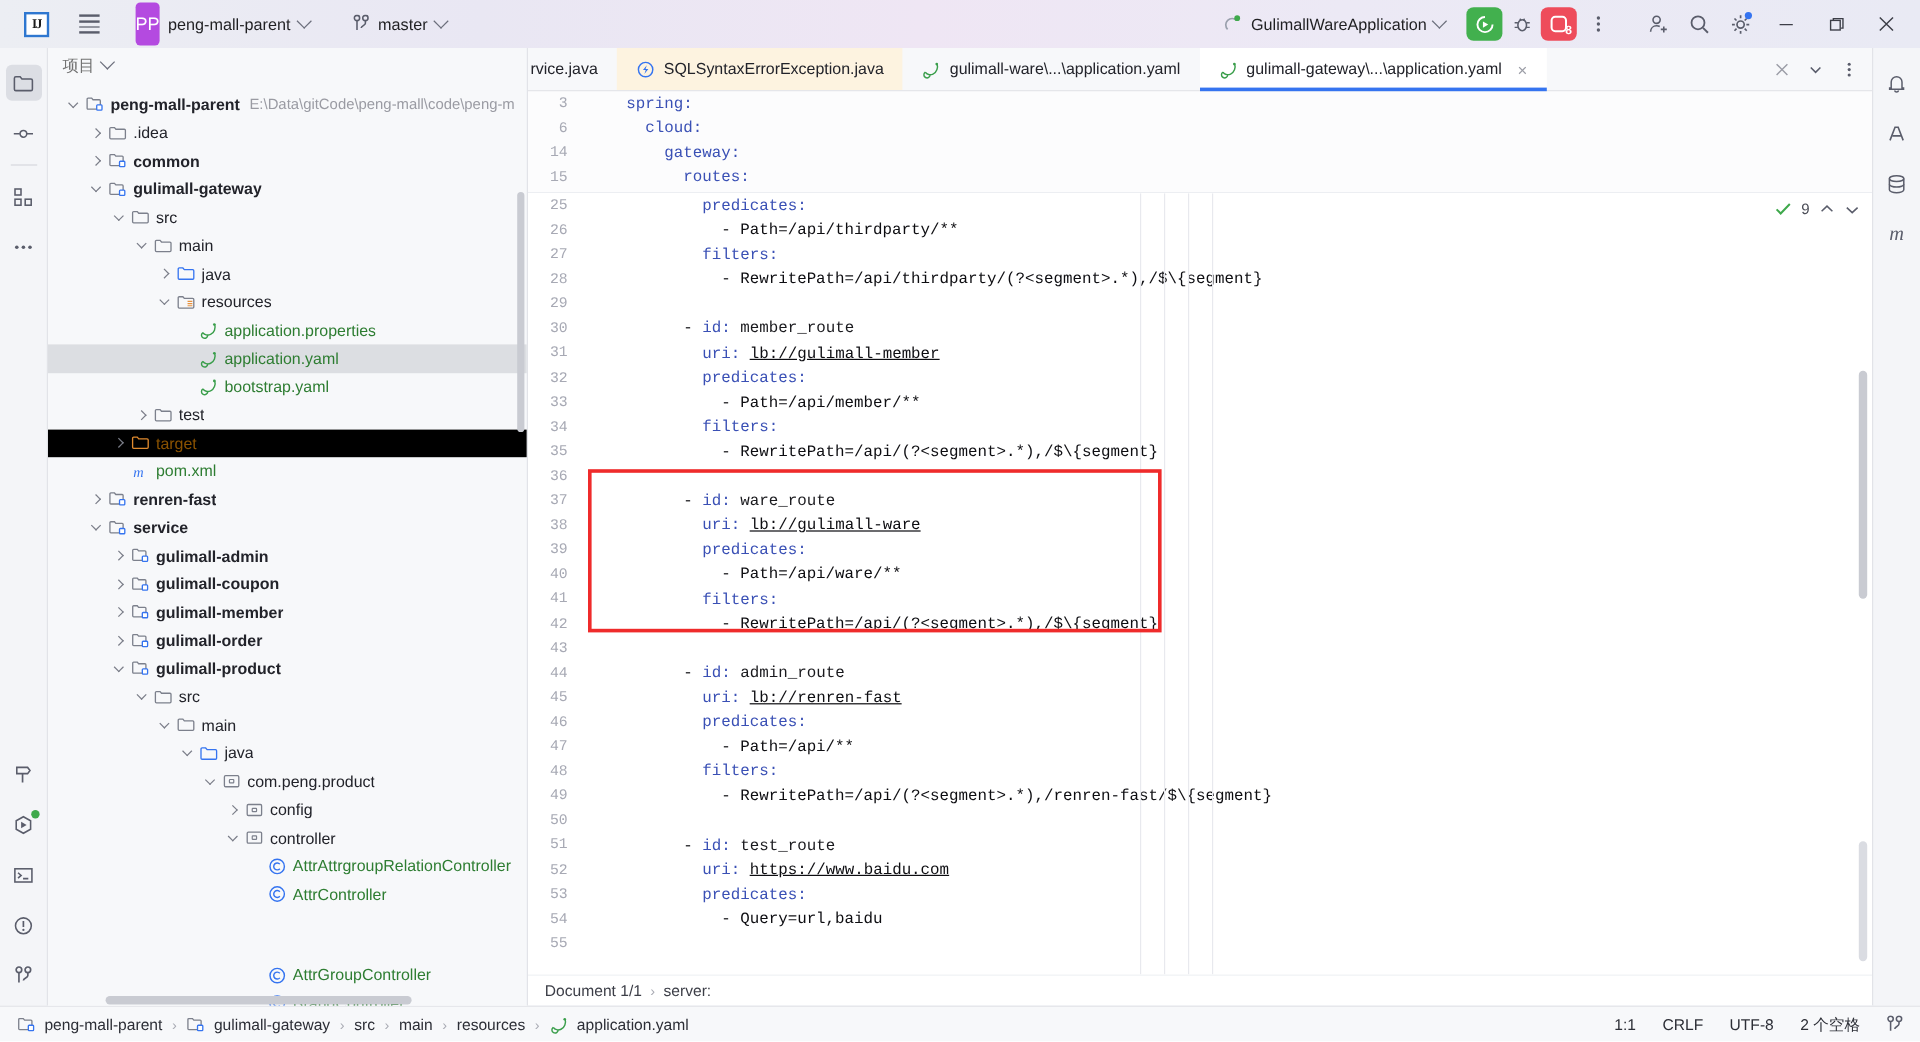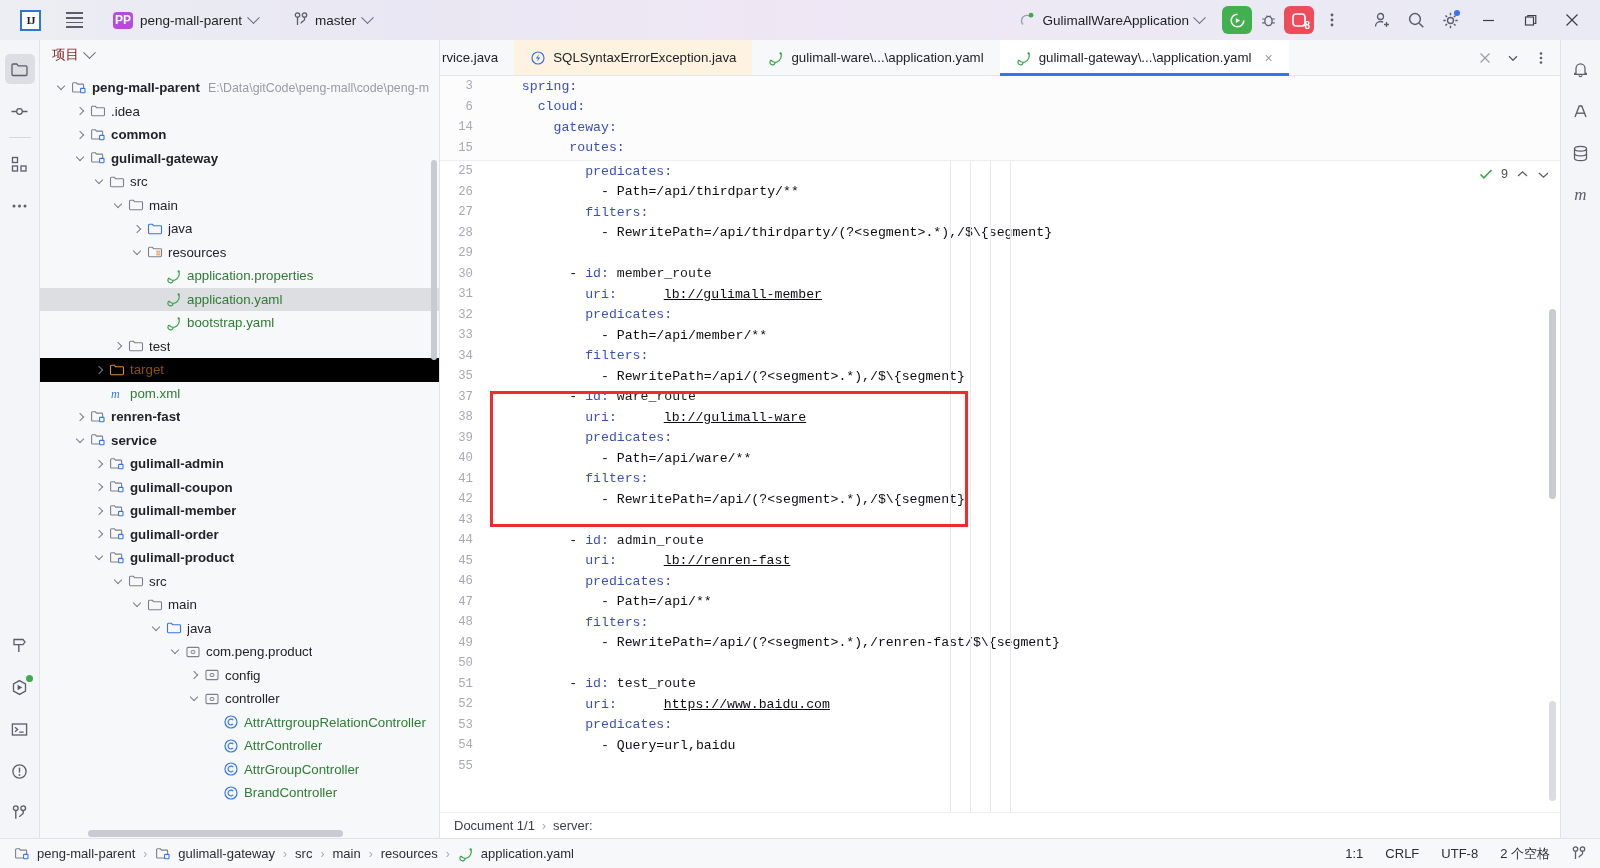--- a/index.html
+++ b/index.html
@@ -28,22 +28,22 @@
     border: 2px solid #2e77d0;
     display: flex; align-items: center; justify-content: center;
     font-family: "Liberation Serif", serif;
     font-size: 11px; font-weight: bold; color: #1b1b1b;
     letter-spacing: -1px;
   }
   .hamburger { width: 30px; height: 30px; display: flex; flex-direction: column;
     justify-content: center; align-items: center; gap: 3px; margin-left: 8px; cursor: pointer; }
   .hamburger i { display: block; width: 17px; height: 1.6px; background: #5a5d6b; }
   .proj-chip { display: flex; align-items: center; gap: 7px; margin-left: 16px; padding: 3px 6px; border-radius: 4px; cursor: pointer; }
-  .proj-badge { width: 20px; height: 17px; border-radius: 4px; background: #b44ae0;
-    color: #fff; font-size: 12px; font-weight: bold; display: flex; align-items: center; justify-content: center; }
+  .proj-badge { width: 20px; height: 36px; border-radius: 4px; background: #b44ae0;
+    color: #fff; font-size: 15px; font-weight: normal; display: flex; align-items: center; justify-content: center; }
   .proj-name { font-size: 13.5px; color: #1f1f22; }
   .chev { width: 9px; height: 9px; border-right: 1.4px solid #6b6e7b; border-bottom: 1.4px solid #6b6e7b;
     transform: rotate(45deg) translate(-2px,-2px); display: inline-block; }
   .branch-chip { display: flex; align-items: center; gap: 7px; margin-left: 22px; padding: 3px 6px; border-radius: 4px; cursor: pointer; }
   .branch-name { font-size: 13.5px; color: #1f1f22; }
 
   .tb-right { display: flex; align-items: center; margin-left: auto; gap: 2px; }
   .runcfg { display: flex; align-items: center; gap: 6px; padding: 3px 8px; border-radius: 4px; cursor: pointer; }
   .runcfg-label { font-size: 13.5px; color: #1f1f22; }
   .btn-run { width: 30px; height: 28px; border-radius: 6px; background: #42b04e; display:flex; align-items:center; justify-content:center; cursor:pointer; margin-left:8px;}
@@ -63,21 +63,21 @@
   .rail-sp { flex: 1 1 auto; }
   .rail-btn { width: 30px; height: 30px; margin: 6px 0; display: flex; align-items: center; justify-content: center;
     border-radius: 5px; cursor: pointer; position: relative; }
   .rail-btn.active { background: #dcdee4; }
   .rail-div { width: 22px; height: 1px; background: #d6d8de; margin: 5px 0; }
   .gdot { position: absolute; width: 7px; height: 7px; border-radius: 50%; background: #3fa94c; top: 3px; right: 2px; }
 
   
   .projpanel { width: 400px; flex: 0 0 400px; background: #f7f8fa; border-right: 1px solid #e2e3e8;
     display: flex; flex-direction: column; position: relative; }
-  .projhdr { height: 30px; display: flex; align-items: center; gap: 6px; padding: 0 12px; font-size: 13.5px; color: #7f1d1d; }
+  .projhdr { height: 30px; display: flex; align-items: center; gap: 6px; padding: 0 12px; font-size: 13.5px; color: #737373; }
   .tree { flex: 1 1 auto; overflow: hidden; position: relative; font-size: 13.3px; color: #22232a; padding-top: 6px;}
   .row { height: 23.5px; display: flex; align-items: center; white-space: nowrap; cursor: pointer; padding-right: 4px; }
   .row.sel { background: #dcdee2; }
   .row.hl { background: #000000; }
   .tw { width: 17px; flex: 0 0 17px; display: flex; align-items: center; justify-content: center; }
   .tw .a { width: 6px; height: 6px; border-right: 1.4px solid #7a7d88; border-bottom: 1.4px solid #7a7d88; }
   .tw .a.r { transform: rotate(-45deg); }
   .tw .a.d { transform: rotate(45deg); margin-top:-3px; }
   .ic { width: 20px; flex: 0 0 20px; display: flex; align-items: center; justify-content: center; margin-right: 3px; }
   .lbl { overflow: hidden; text-overflow: ellipsis; }
@@ -103,21 +103,21 @@
   .tabctl > div { width: 26px; height: 26px; display:flex;align-items:center;justify-content:center;cursor:pointer;}
 
   .stickyhdr { flex: 0 0 auto; background: #fcfcfd; border-bottom: 1px solid #eceef2; padding-bottom: 2px; }
   .codearea { flex: 1 1 auto; position: relative; overflow: hidden; background: #fff; }
   .cl { display: flex; align-items: center; height: 20.5px; font-family: "Liberation Mono", monospace; font-size: 13.2px; white-space: pre; }
   .gut { width: 42px; flex: 0 0 42px; text-align: right; padding-right: 9px; color: #a7a9b4; font-size: 12.3px; }
   .fold { width: 16px; flex: 0 0 16px; }
   .code { padding-left: 8px; color: #0d0d11; }
   .k { color: #3a50b5; }
   .v { color: #1a1a1e; }
-  .u { text-decoration: underline; color: #0d0d11; margin-left: 39px;}
+  .u { text-decoration: underline; color: #0d0d11;}
   .guides { position: absolute; top: 0; bottom: 0; }
   .gl { position: absolute; top: 0; bottom: 0; width: 1px; background: #e8e9ee; }
 
   .redbox { position: absolute; border: 3px solid #ef2b2b; pointer-events: none; }
 
   .inspect { position:absolute; right: 10px; top: 6px; display: flex; align-items: center; gap: 8px; font-size: 12.5px; color: #4b4d57;}
   .scrollmark { position: absolute; right: 4px; width: 7px; background: #c9cbd2; border-radius: 4px; }
 
   .breadbar { height: 26px; flex: 0 0 26px; display: flex; align-items: center; gap: 7px; padding: 0 14px;
     font-size: 13px; color: #3c3e47; border-top: 1px solid #eceef2;}
@@ -634,21 +634,21 @@
           <div class="row" style="padding-left: 164px;">
             <span class="tw"></span>
             <span class="ic">
               <svg width="16" height="16" viewBox="0 0 16 16">
                 <circle cx="8" cy="8" r="6" fill="none" stroke="#3574f0" stroke-width="1.2"></circle>
                 <path d="M10.2 6.1A2.9 2.9 0 1 0 10.2 9.9" fill="none" stroke="#3574f0" stroke-width="1.2"></path>
               </svg>
             </span>
             <span class="lbl g">AttrController</span>
           </div>
-          <div class="row" style="padding-left: 164px;">
+          <div class="row" style="padding-left: 164px; margin-top: 44px;">
             <span class="tw"></span>
             <span class="ic">
               <svg width="16" height="16" viewBox="0 0 16 16">
                 <circle cx="8" cy="8" r="6" fill="none" stroke="#3574f0" stroke-width="1.2"></circle>
                 <path d="M10.2 6.1A2.9 2.9 0 1 0 10.2 9.9" fill="none" stroke="#3574f0" stroke-width="1.2"></path>
               </svg>
             </span>
             <span class="lbl g">AttrGroupController</span>
           </div>
           <div class="row" style="padding-left: 164px;">
@@ -744,20 +744,21 @@
             <div class="cl"><span class="gut">26</span><span class="fold"></span><span class="code">            - Path=/api/thirdparty/**</span></div>
             <div class="cl"><span class="gut">27</span><span class="fold"></span><span class="code">          <span class="k">filters</span><span class="k">:</span><span class="v"></span></span></div>
             <div class="cl"><span class="gut">28</span><span class="fold"></span><span class="code">            - RewritePath=/api/thirdparty/(?&lt;segment&gt;.*),/$\{segment}</span></div>
             <div class="cl"><span class="gut">29</span><span class="fold"></span><span class="code"></span></div>
             <div class="cl"><span class="gut">30</span><span class="fold"></span><span class="code">        - <span class="k">id</span><span class="k">:</span> <span class="v">member_route</span></span></div>
             <div class="cl"><span class="gut">31</span><span class="fold"></span><span class="code">          <span class="k">uri</span><span class="k">:</span> <span class="v"><span class="u">lb://gulimall-member</span></span></span></div>
             <div class="cl"><span class="gut">32</span><span class="fold"></span><span class="code">          <span class="k">predicates</span><span class="k">:</span><span class="v"></span></span></div>
             <div class="cl"><span class="gut">33</span><span class="fold"></span><span class="code">            - Path=/api/member/**</span></div>
             <div class="cl"><span class="gut">34</span><span class="fold"></span><span class="code">          <span class="k">filters</span><span class="k">:</span><span class="v"></span></span></div>
             <div class="cl"><span class="gut">35</span><span class="fold"></span><span class="code">            - RewritePath=/api/(?&lt;segment&gt;.*),/$\{segment}</span></div>
+            <div class="cl"><span class="gut">36</span><span class="fold"></span><span class="code"></span></div>
             <div class="cl"><span class="gut">37</span><span class="fold"></span><span class="code">        - <span class="k">id</span><span class="k">:</span> <span class="v">ware_route</span></span></div>
             <div class="cl"><span class="gut">38</span><span class="fold"></span><span class="code">          <span class="k">uri</span><span class="k">:</span> <span class="v"><span class="u">lb://gulimall-ware</span></span></span></div>
             <div class="cl"><span class="gut">39</span><span class="fold"></span><span class="code">          <span class="k">predicates</span><span class="k">:</span><span class="v"></span></span></div>
             <div class="cl"><span class="gut">40</span><span class="fold"></span><span class="code">            - Path=/api/ware/**</span></div>
             <div class="cl"><span class="gut">41</span><span class="fold"></span><span class="code">          <span class="k">filters</span><span class="k">:</span><span class="v"></span></span></div>
             <div class="cl"><span class="gut">42</span><span class="fold"></span><span class="code">            - RewritePath=/api/(?&lt;segment&gt;.*),/$\{segment}</span></div>
             <div class="cl"><span class="gut">43</span><span class="fold"></span><span class="code"></span></div>
             <div class="cl"><span class="gut">44</span><span class="fold"></span><span class="code">        - <span class="k">id</span><span class="k">:</span> <span class="v">admin_route</span></span></div>
             <div class="cl"><span class="gut">45</span><span class="fold"></span><span class="code">          <span class="k">uri</span><span class="k">:</span> <span class="v"><span class="u">lb://renren-fast</span></span></span></div>
             <div class="cl"><span class="gut">46</span><span class="fold"></span><span class="code">          <span class="k">predicates</span><span class="k">:</span><span class="v"></span></span></div>

